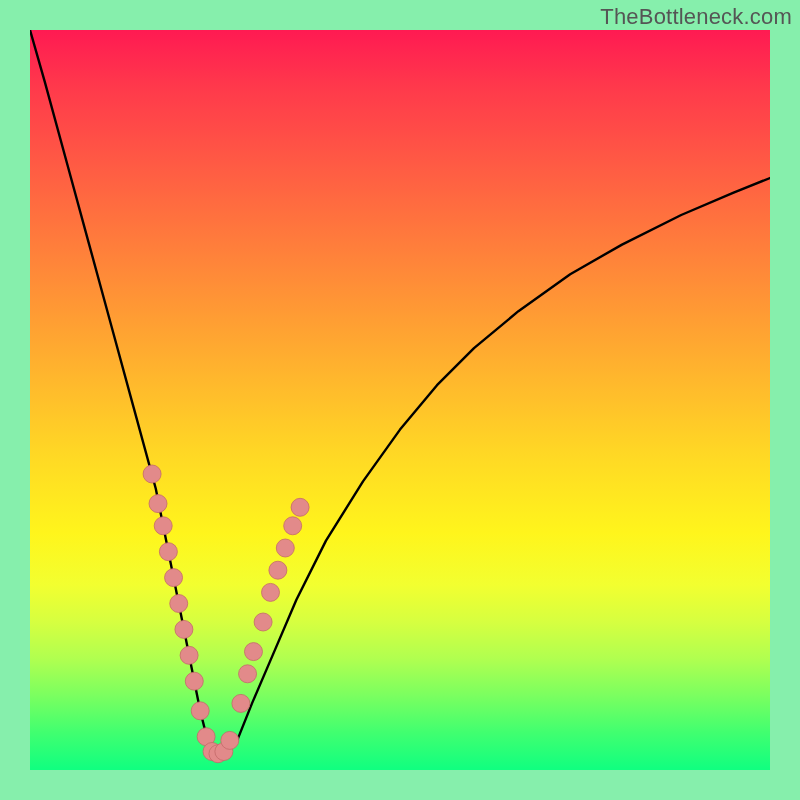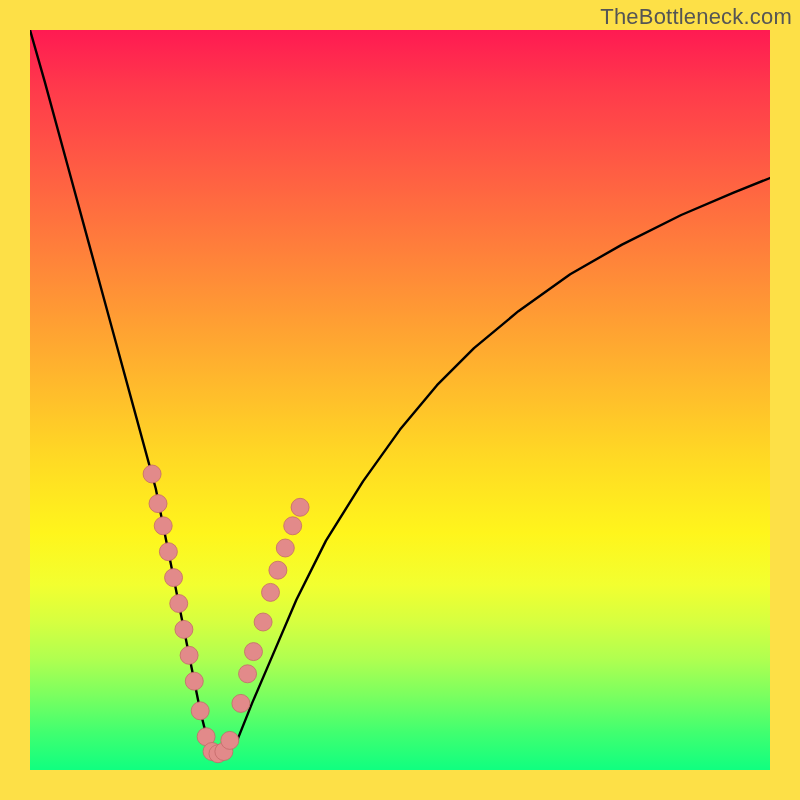--- a/index.html
+++ b/index.html
@@ -8,21 +8,21 @@
     width: 800px;
     height: 800px;
     overflow: hidden;
     background: #000;
     font-family: Arial, Helvetica, sans-serif;
   }
   .frame {
     position: relative;
     width: 800px;
     height: 800px;
-    background: #fde047;
+    background: #86efac;
   }
   .plot-area {
     position: absolute;
     left: 30px;
     top: 30px;
     width: 740px;
     height: 740px;
     background: linear-gradient(
       to bottom,
       #ff1a52 0%,

